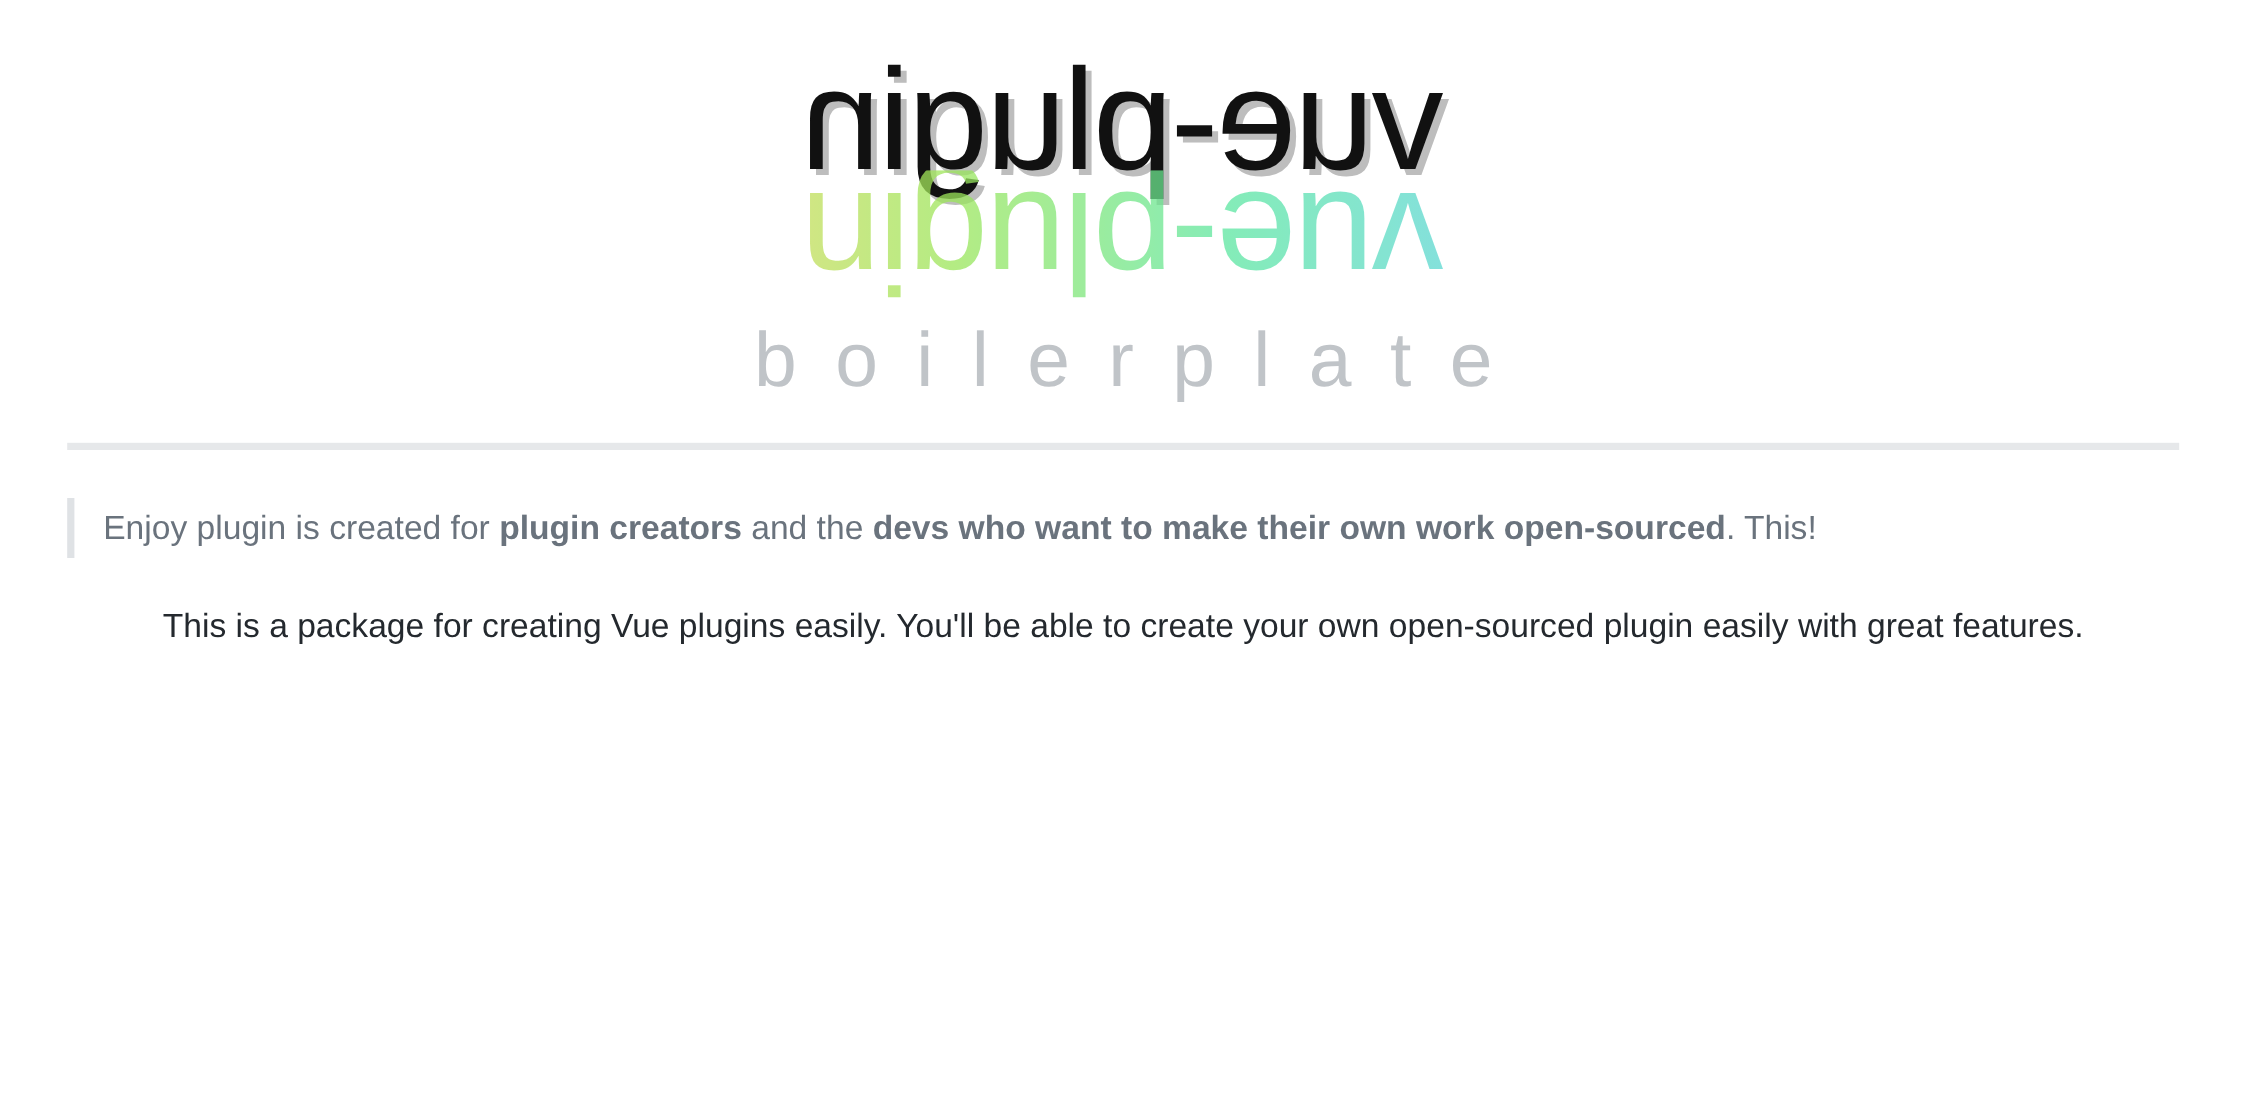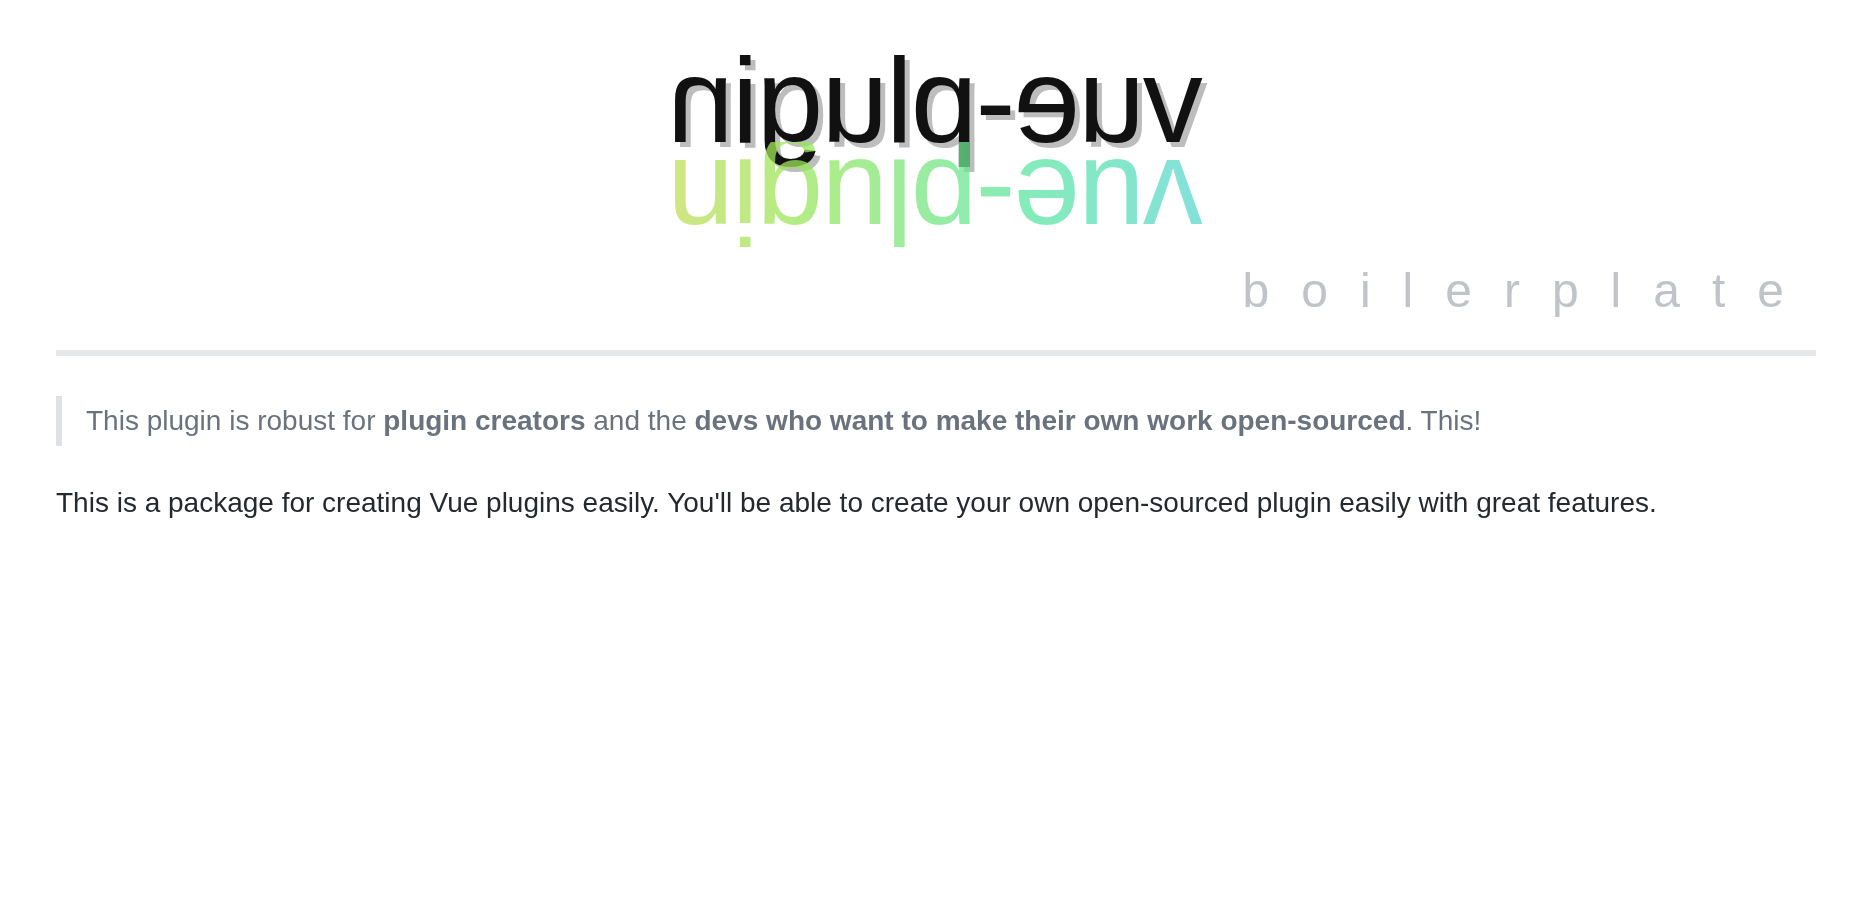--- a/index.html
+++ b/index.html
@@ -43,44 +43,44 @@
       #5ce6a1 45%, #9be65a 58%, #e6d65a 72%,
       #e6a15a 85%, #e65a5a 100%);
     -webkit-background-clip: text;
     background-clip: text;
     color: transparent;
     letter-spacing: -2px;
     opacity: 0.75;
     font-family: Arial, Helvetica, sans-serif;
   }
   .logo-line3 {
-    font-size: 48px;
+    font-size: 64px;
     font-weight: 300;
     color: #c0c4c8;
     letter-spacing: 32px;
     line-height: 1.2;
     padding-left: 32px;
     font-family: Arial, Helvetica, sans-serif;
-    text-align: right;
   }
   
   .blockquote {
     border-left: 6px solid #dfe2e5;
     padding: 4px 0 4px 24px;
     color: #6a737d;
     font-size: 28px;
     margin-bottom: 36px;
     line-height: 1.5;
   }
   .blockquote strong { font-weight: 600; }
   
   .body-text {
     font-size: 28px;
     color: #24292e;
     line-height: 1.5;
+    text-align: center;
   }
   
   .guide-heading {
     text-align: center;
     font-size: 32px;
     font-weight: 600;
   }
   .guide-heading .rocket {
     display: inline-block;
     margin-right: 8px;
@@ -97,19 +97,19 @@
 
 <div class="container">
 
   <div class="logo-block">
     <div class="logo-line1">vue-plugin</div>
     <div class="logo-line2">vue-plugin</div>
     <div class="logo-line3">boilerplate</div>
   </div>
 
   <div class="blockquote">
-    <span>This plugin is robust for </span><strong>plugin creators</strong><span> and the </span><strong>devs who want to make their own work open-sourced</strong><span>. This!</span>
+    <span>Enjoy plugin is created for </span><strong>plugin creators</strong><span> and the </span><strong>devs who want to make their own work open-sourced</strong><span>. This!</span>
   </div>
 
   <p class="body-text">This is a package for creating Vue plugins easily. You'll be able to create your own open-sourced plugin easily with great features.</p>
 
 
 </div>
 
 </body></html>

